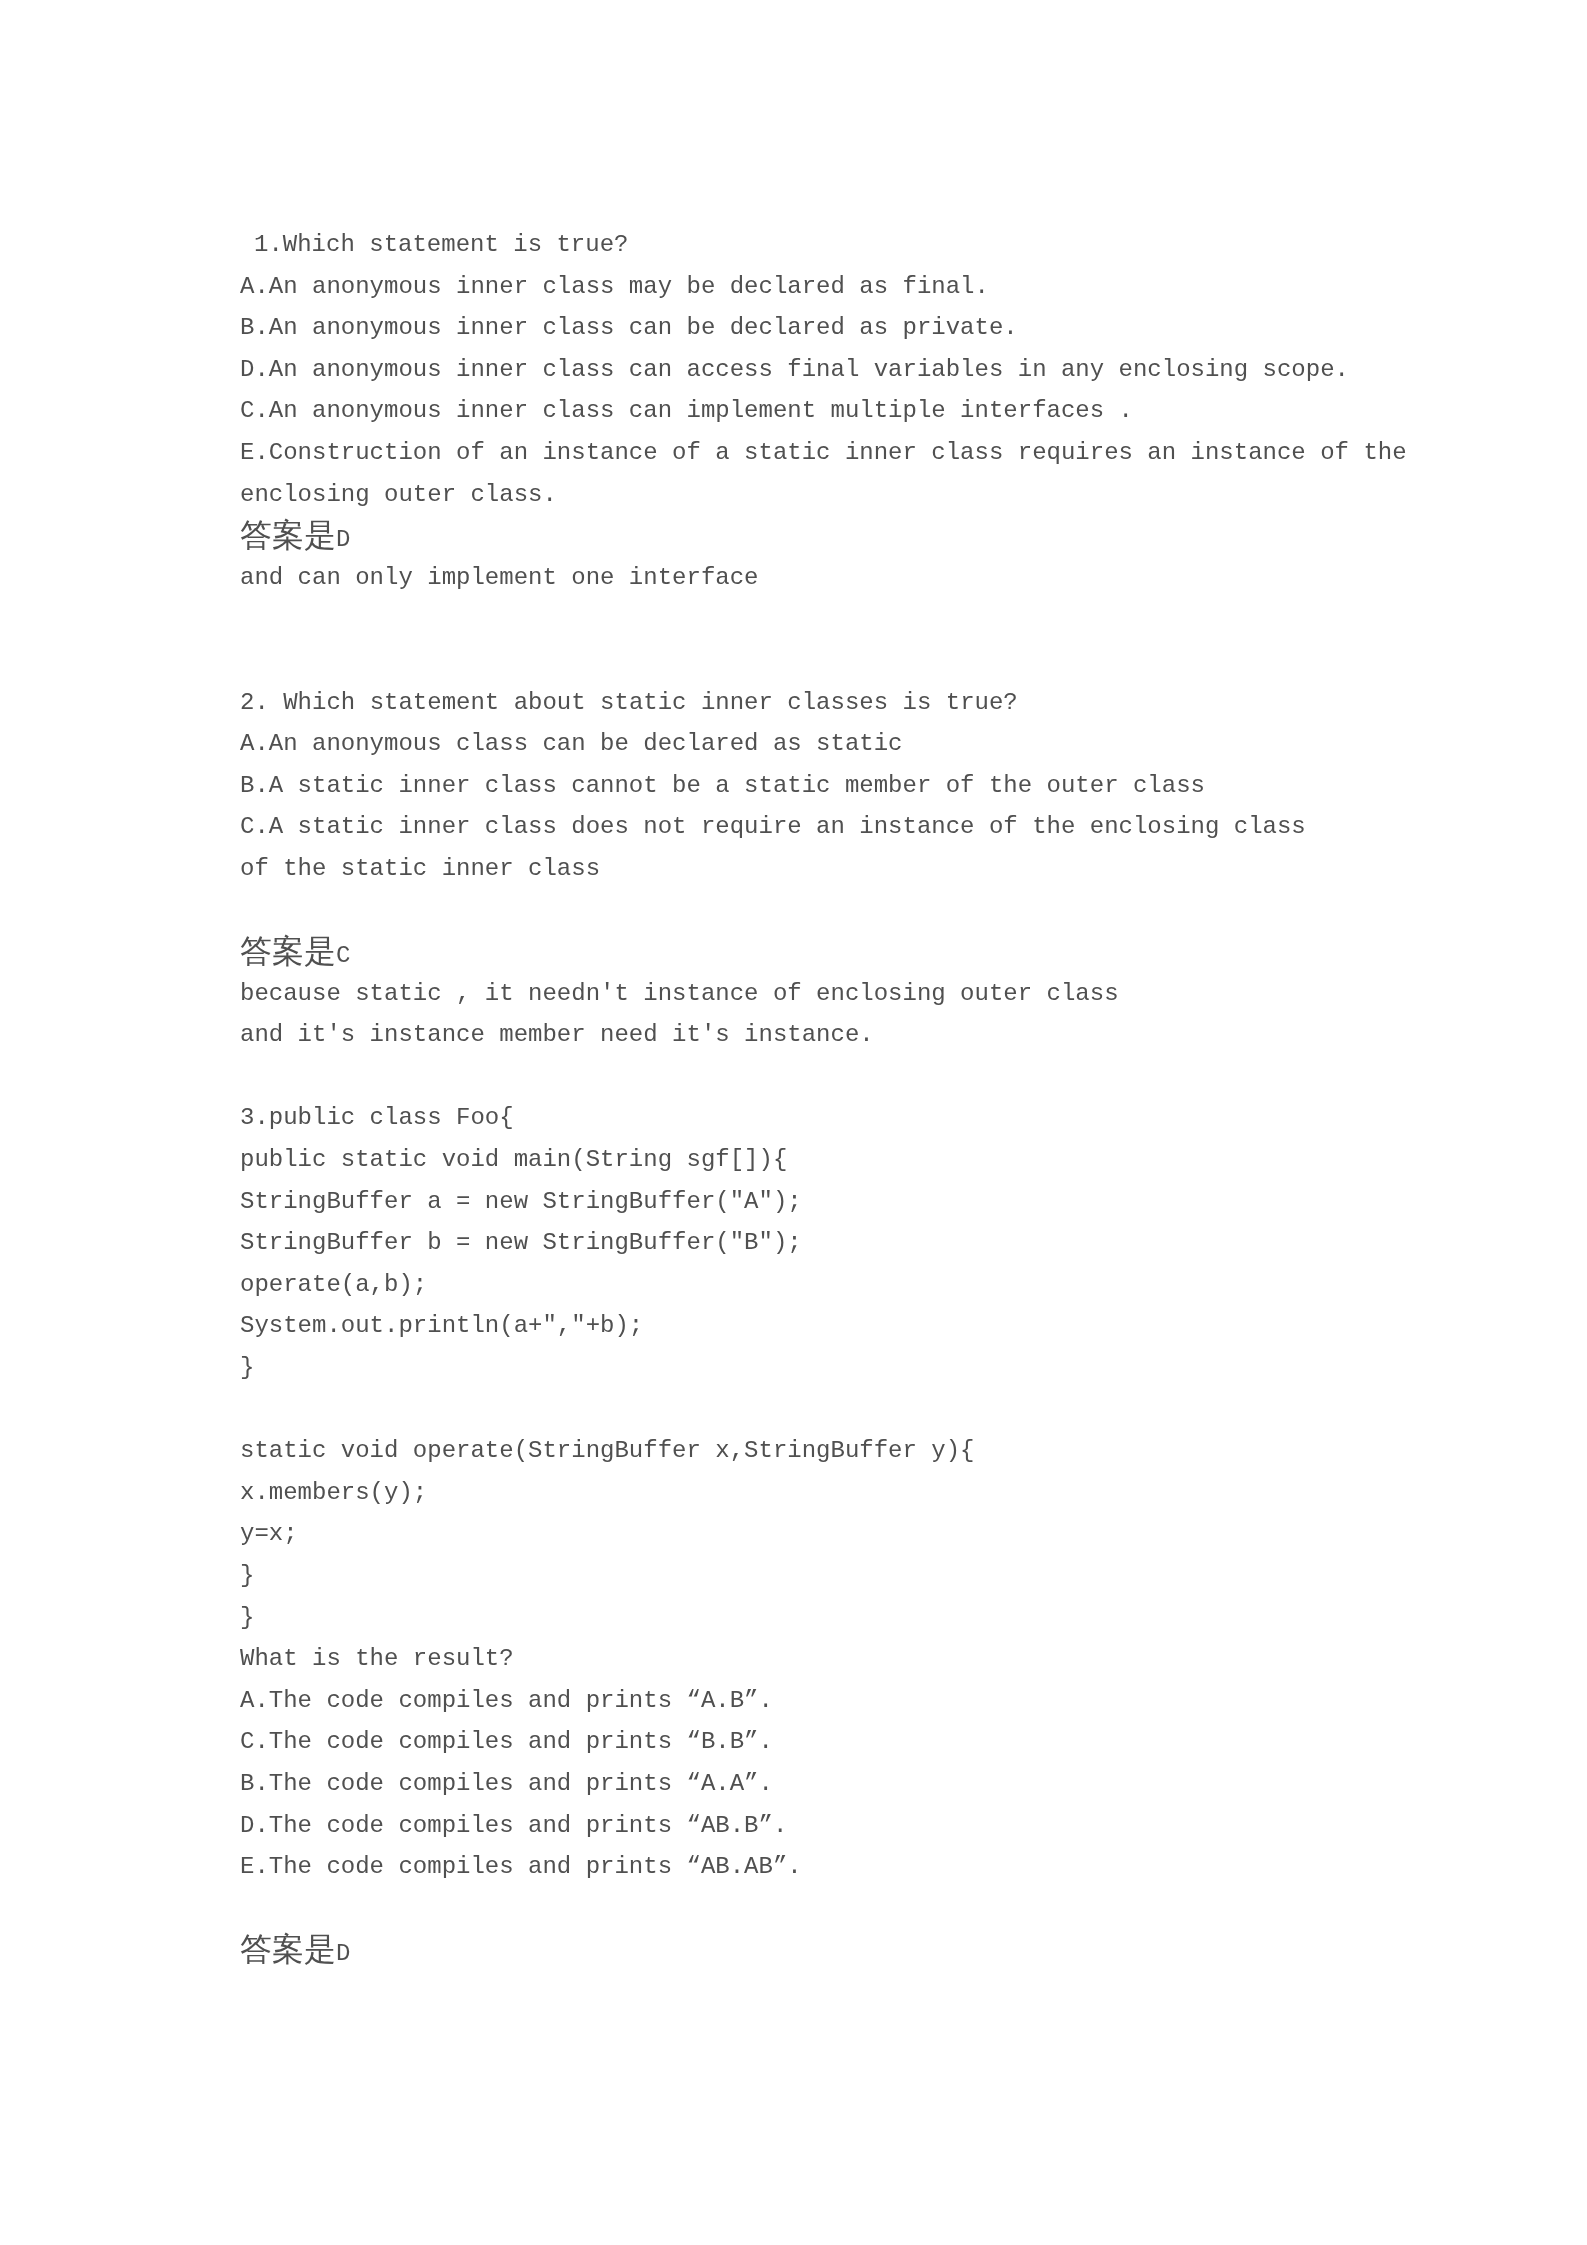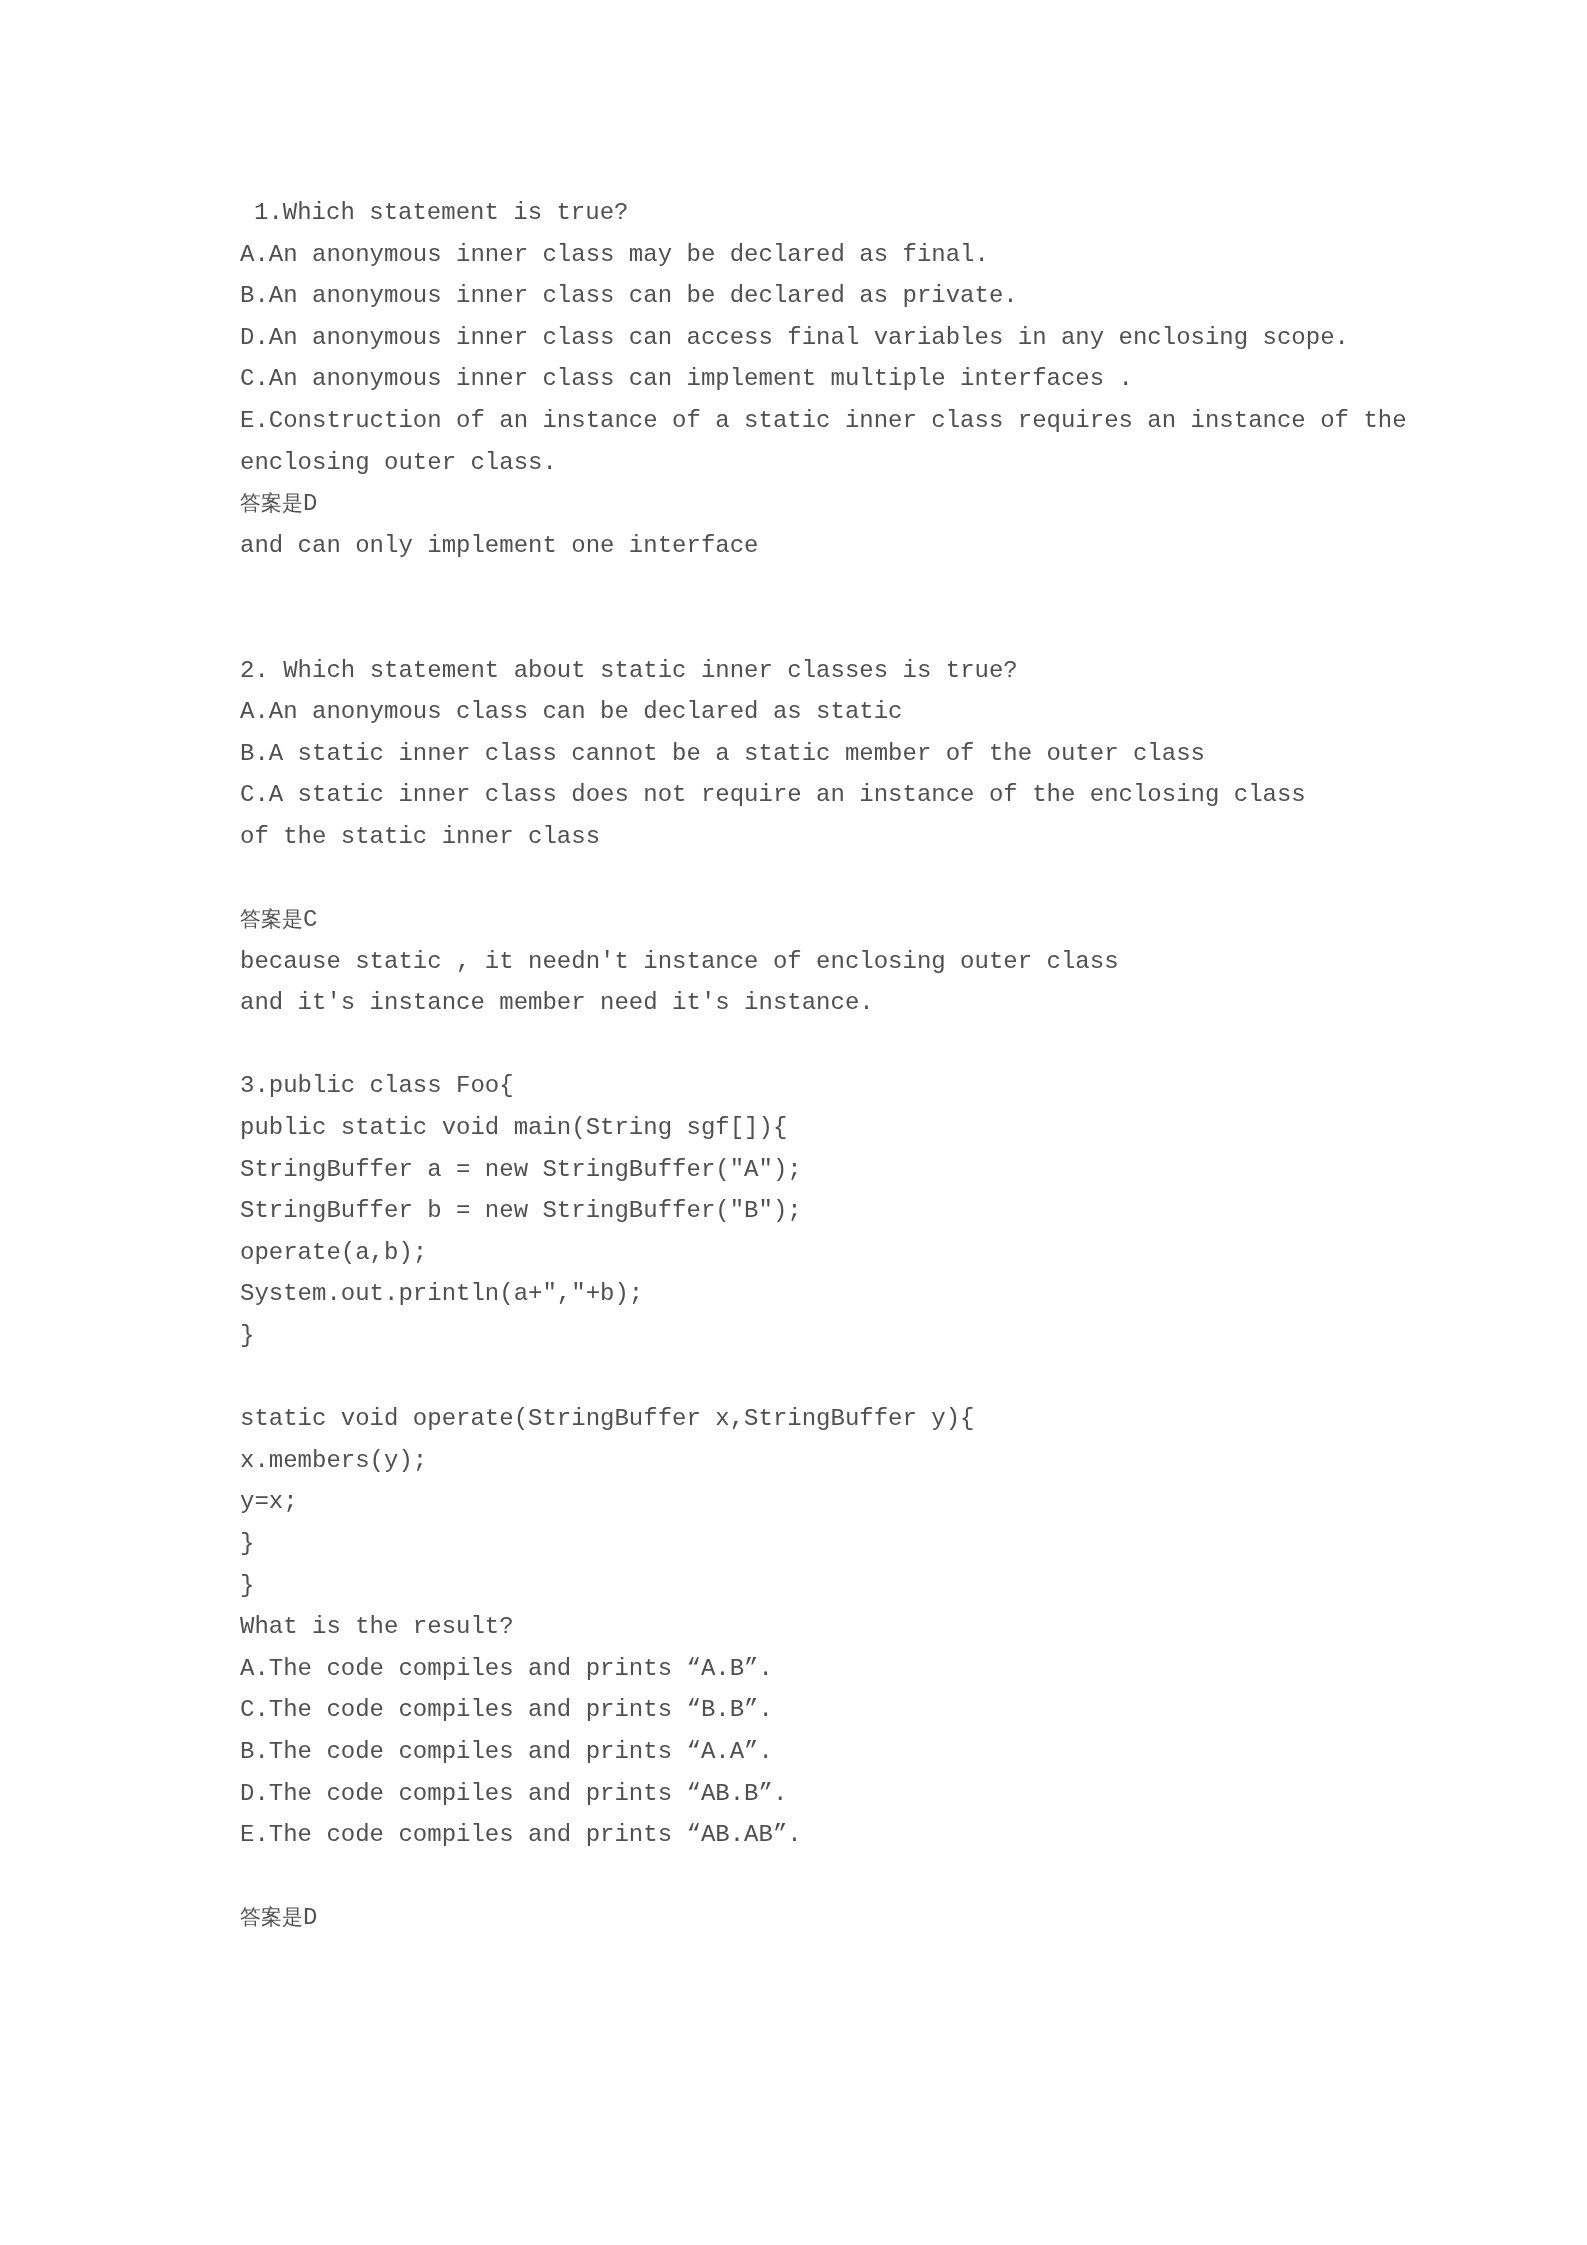--- a/index.html
+++ b/index.html
@@ -21,24 +21,24 @@
       font-family: "Liberation Mono", "DejaVu Sans Mono", monospace;
       font-size: 24px;
       line-height: 41.6px;
       color: #505050;
     }
     .line {
       display: block;
       height: 41.6px;
       white-space: pre;
     }
-    .line.indent1 { padding-left: 14px; }
+    .line.indent1 { padding-left: 14px; margin-top: 32px; }
     .cjk {
-      font-family: Liberation Serif, serif;
-      font-size: 21px;
+      font-family: Liberation Sans, sans-serif;
+      font-size: 32px;
     }
     .blank { height: 41.6px; }
   </style>
 </head>
 <body>
 
 <div class="page">
 
   <div>
     <div class="line indent1"><span>1.</span><span>Which statement is true?</span></div>

